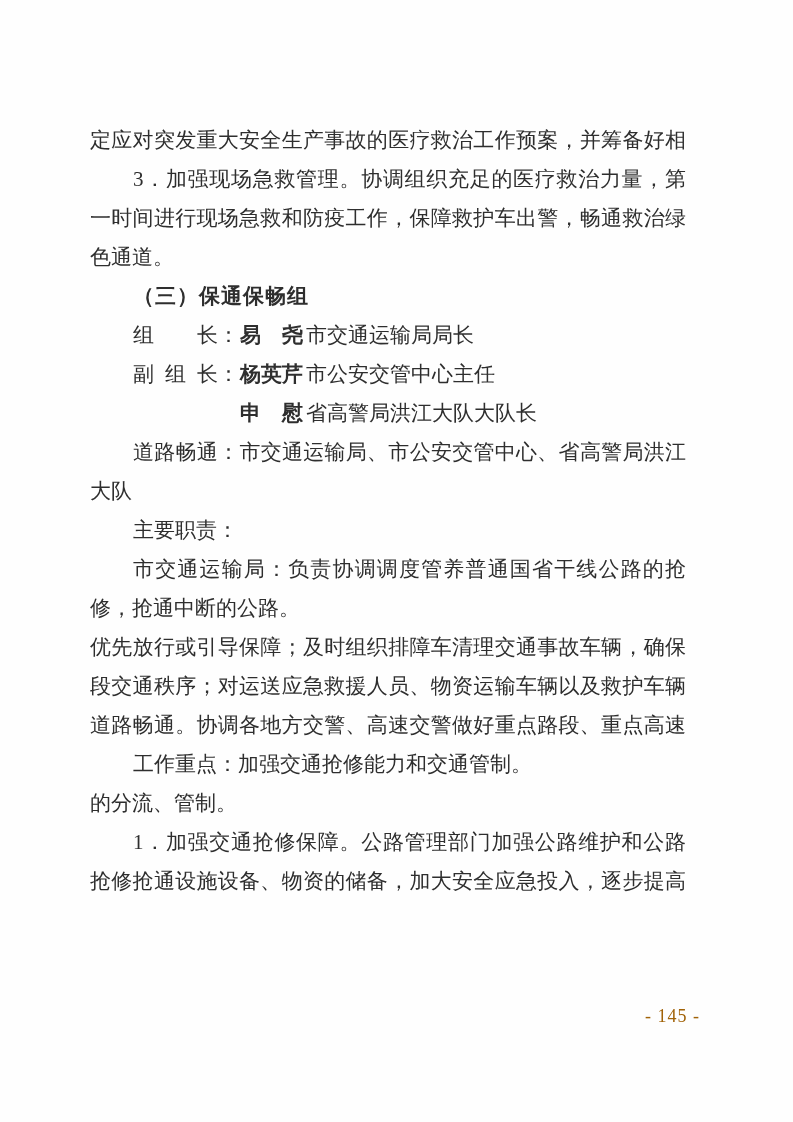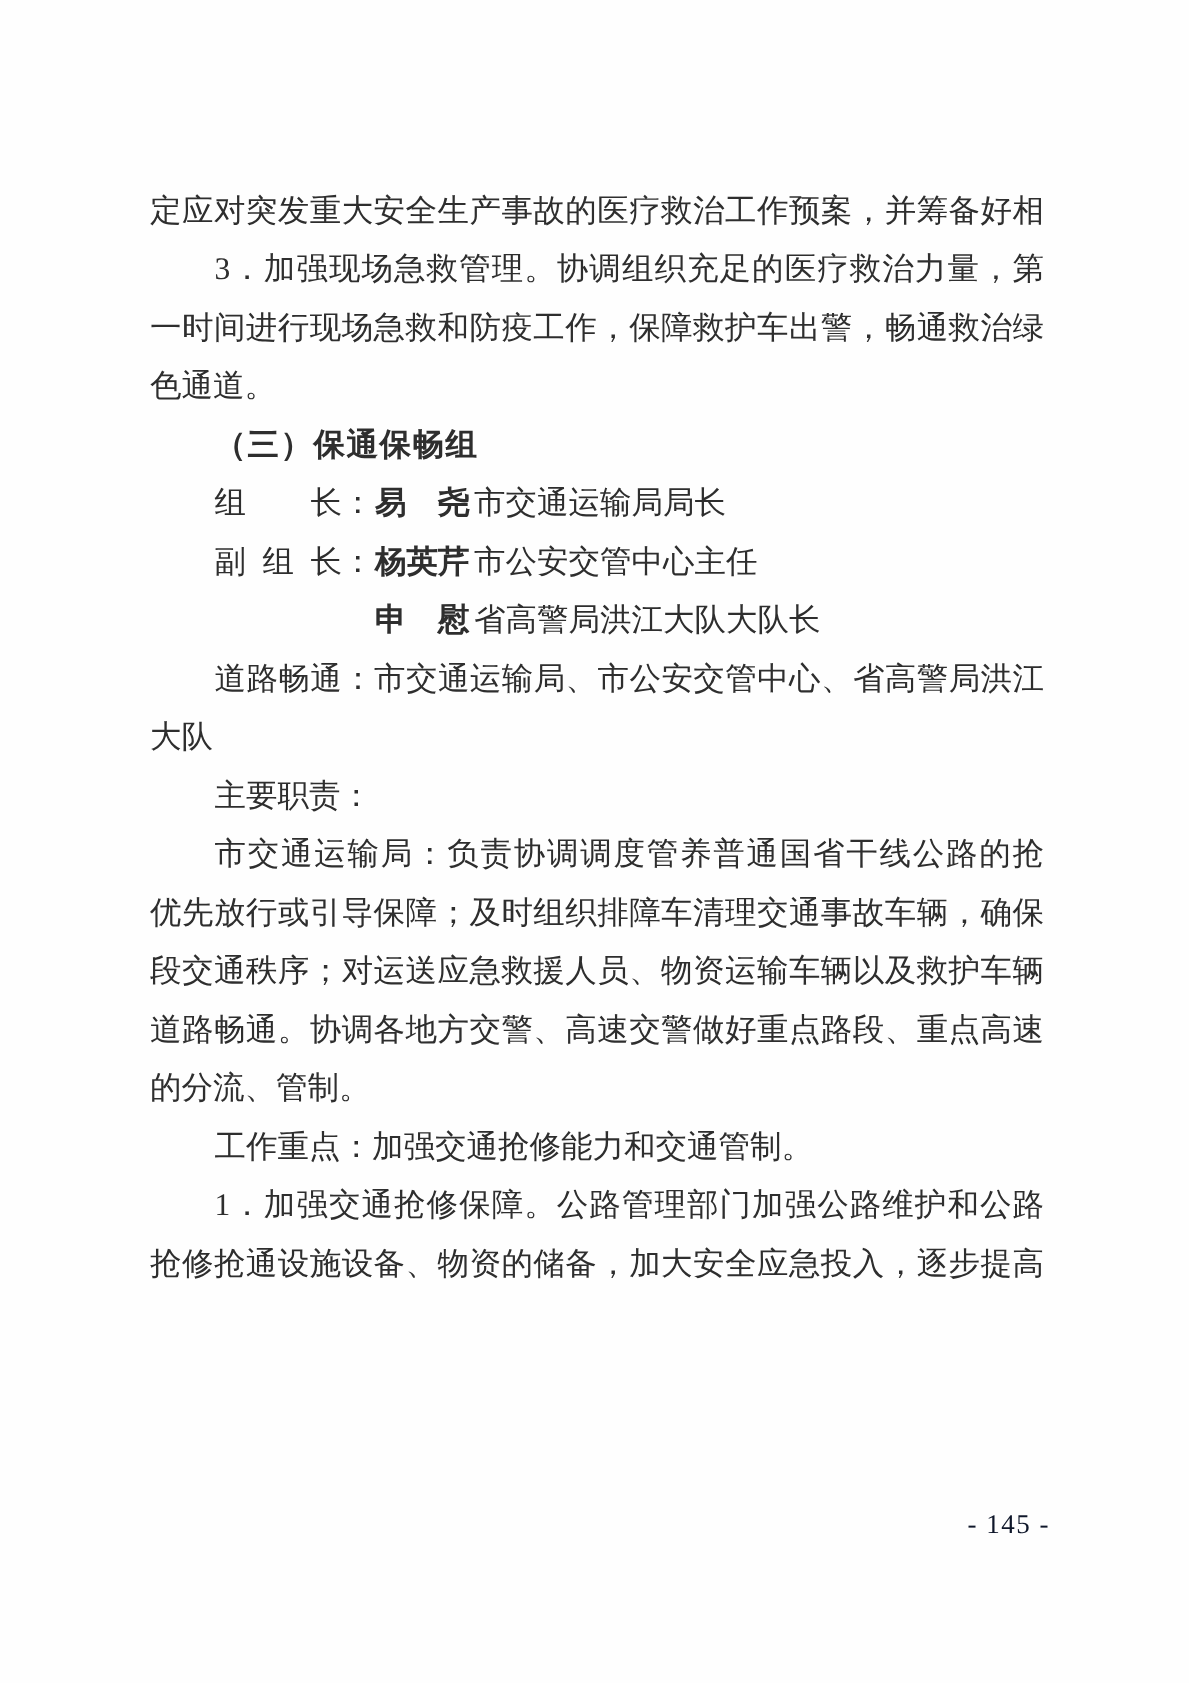--- a/index.html
+++ b/index.html
@@ -7,21 +7,21 @@
     position: relative;
     width: 793px;
     height: 1122px;
     background: #fefefe;
     font-family: "Liberation Serif", "DejaVu Serif", serif;
     color: #2e2e2e;
     overflow: hidden;
   }
   .content {
     position: absolute;
-    left: 100px;
+    left: 90px;
     top: 121px;
     width: 596px;
   }
   .line {
     font-size: 21px;
     line-height: 39px;
     height: 39px;
     white-space: pre-wrap;
     overflow: visible;
   }
@@ -41,43 +41,44 @@
   }
   .rcolon { display: inline-block; width: 22px; }
   .rname  { display: inline-block; width: 66px; white-space: pre; font-weight: bold; }
   .rtitle { }
   .footer {
     position: absolute;
     top: 1004px;
     right: 93px;
     font-size: 18px;
     line-height: 24px;
-    color: #0f172a;
+    color: #a16207;
     letter-spacing: 1px;
   }
 </style>
 </head>
 <body>
 
 <div class="page">
   <div class="content">
       <div class="line fill">定应对突发重大安全生产事故的医疗救治工作预案，并筹备好相</div>
       <div class="line ind2 fill">3．加强现场急救管理。协调组织充足的医疗救治力量，第</div>
       <div class="line fill">一时间进行现场急救和防疫工作，保障救护车出警，畅通救治绿</div>
       <div class="line">色通道。</div>
       <div class="line ind2 bold">（三）保通保畅组</div>
       <div class="line ind2"><span class="rlabel">组长</span><span class="rcolon">：</span><span class="rname">易　尧</span><span class="rtitle">市交通运输局局长</span></div>
       <div class="line ind2"><span class="rlabel">副组长</span><span class="rcolon">：</span><span class="rname">杨英芹</span><span class="rtitle">市公安交管中心主任</span></div>
       <div class="line ind2"><span class="rlabel"></span><span class="rcolon"></span><span class="rname">申　慰</span><span class="rtitle">省高警局洪江大队大队长</span></div>
       <div class="line ind2 fill">道路畅通：市交通运输局、市公安交管中心、省高警局洪江</div>
       <div class="line">大队</div>
       <div class="line ind2">主要职责：</div>
       <div class="line ind2 fill">市交通运输局：负责协调调度管养普通国省干线公路的抢</div>
+      <div class="line">修，抢通中断的公路。</div>
       <div class="line fill">优先放行或引导保障；及时组织排障车清理交通事故车辆，确保</div>
       <div class="line fill">段交通秩序；对运送应急救援人员、物资运输车辆以及救护车辆</div>
       <div class="line fill">道路畅通。协调各地方交警、高速交警做好重点路段、重点高速</div>
+      <div class="line ind2">工作重点：加强交通抢修能力和交通管制。</div>
       <div class="line">的分流、管制。</div>
-      <div class="line ind2">工作重点：加强交通抢修能力和交通管制。</div>
       <div class="line ind2 fill">1．加强交通抢修保障。公路管理部门加强公路维护和公路</div>
       <div class="line fill">抢修抢通设施设备、物资的储备，加大安全应急投入，逐步提高</div>
     </div>
   <div class="footer">- 145 -</div>
 </div>
 
 </body></html>

